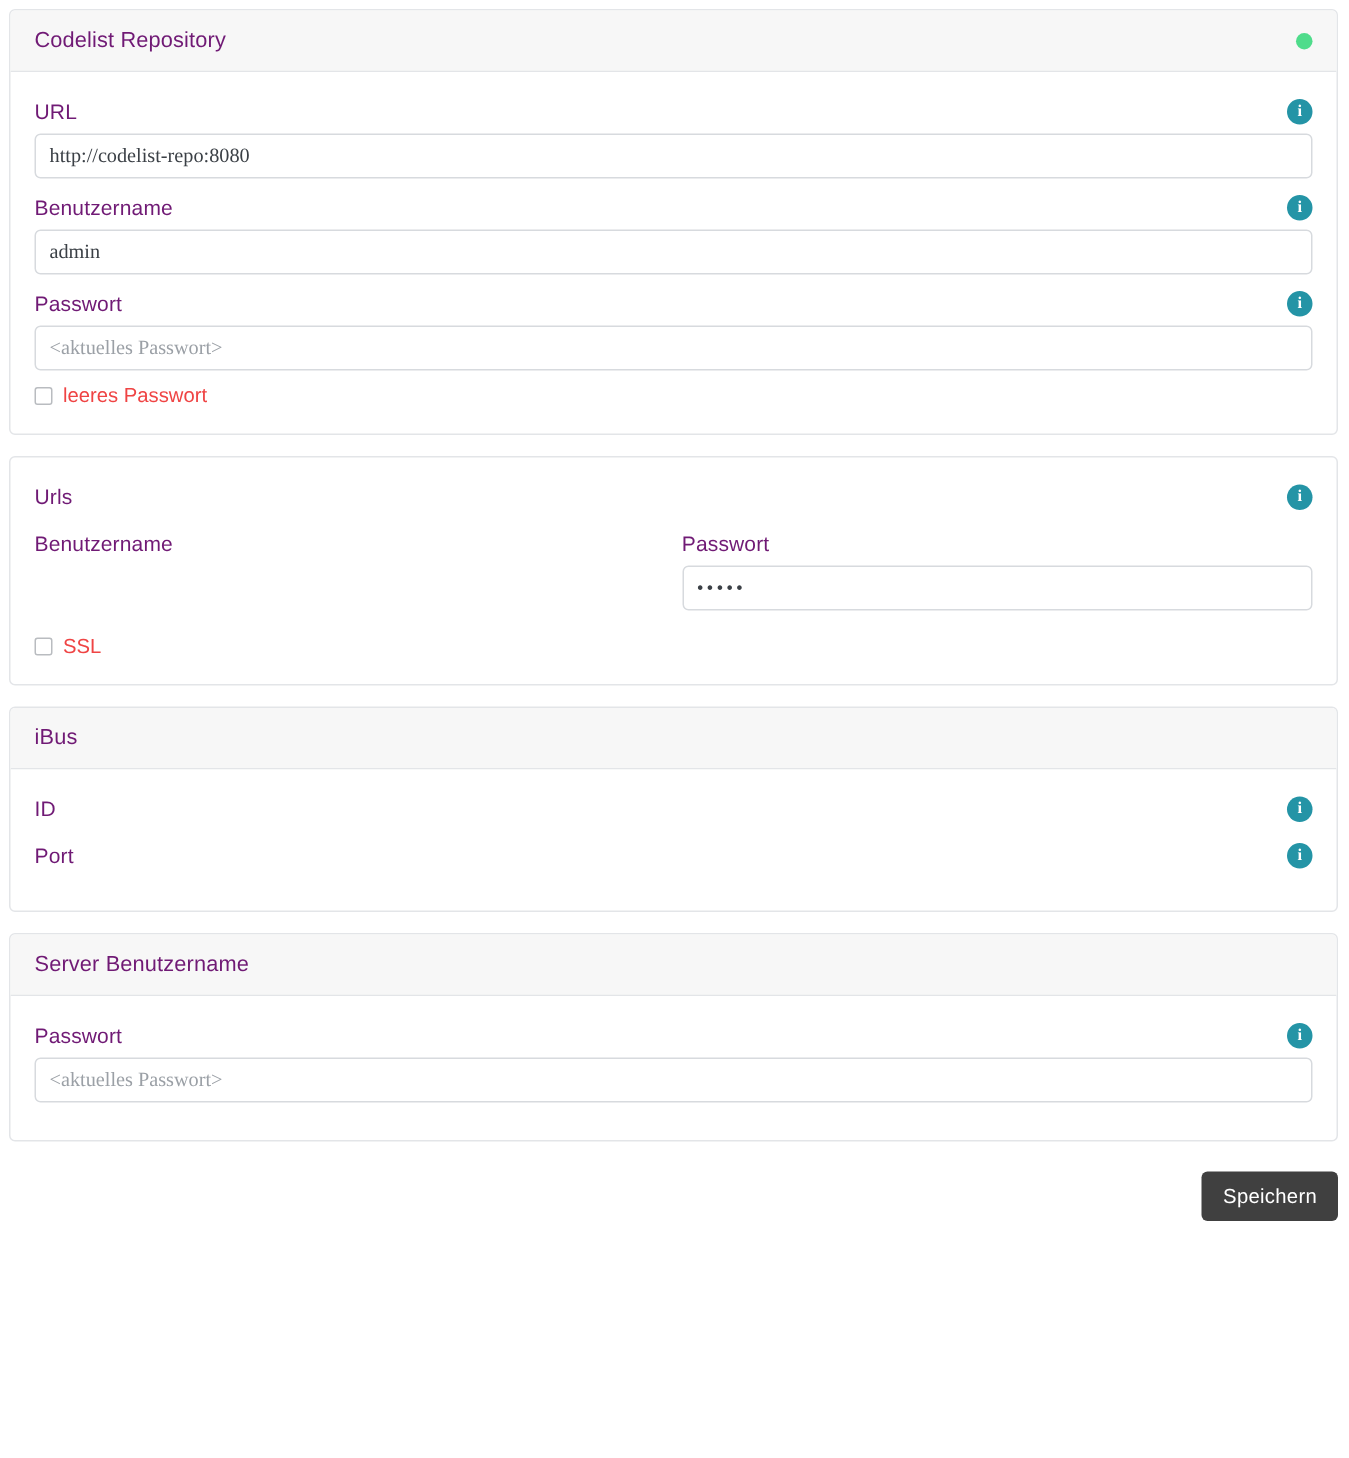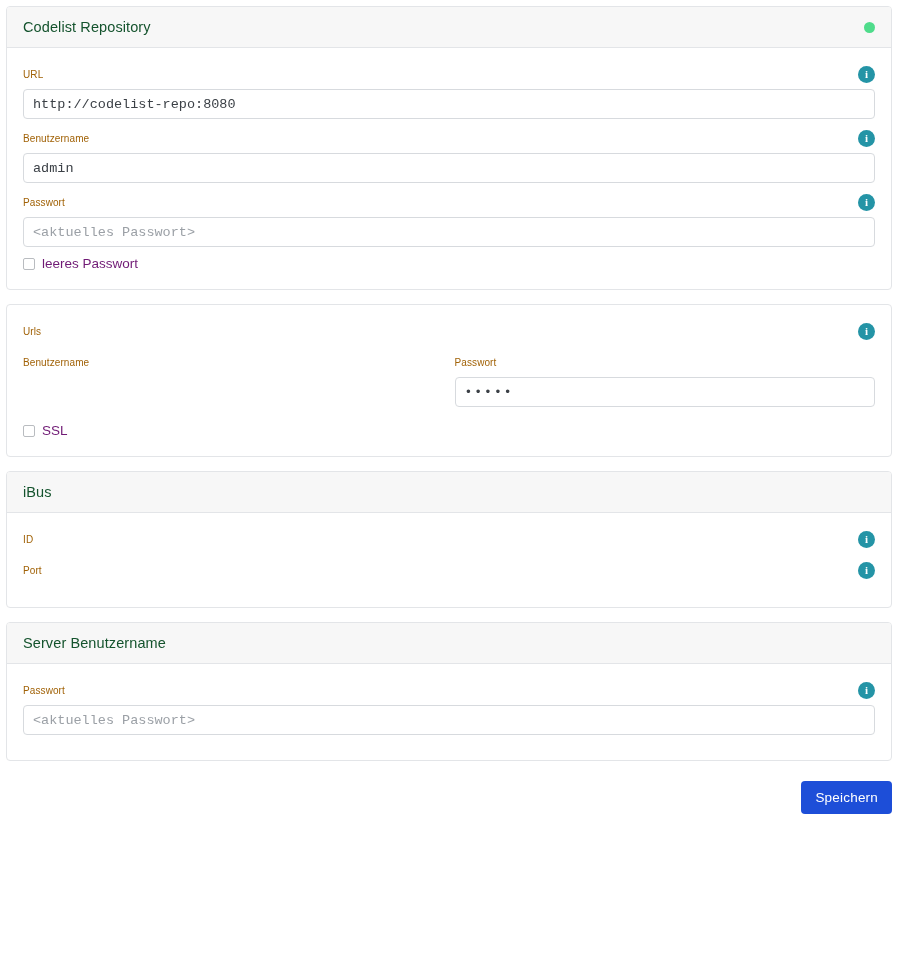--- a/index.html
+++ b/index.html
@@ -30,21 +30,21 @@
     background: #f7f7f7;
     border-bottom: 1px solid #e3e5e8;
     border-radius: 3px 3px 0 0;
     height: 41px;
     display: flex;
     align-items: center;
     padding: 0 16px;
   }
   .card-title {
     font-size: 14.5px;
-    color: #14532d;
+    color: #701a75;
     letter-spacing: .1px;
     flex: 1 1 auto;
   }
   .status-dot {
     width: 11px;
     height: 11px;
     border-radius: 50%;
     background: #4fdc8b;
     flex: 0 0 auto;
   }
@@ -55,22 +55,22 @@
   
   .field { margin-bottom: 7px; }
   .field-head {
     display: flex;
     align-items: center;
     justify-content: space-between;
     height: 24px;
     margin-bottom: 3px;
   }
   .field-label {
-    font-size: 10px;
-    color: #a16207;
+    font-size: 14px;
+    color: #701a75;
     letter-spacing: .1px;
   }
   .info-icon {
     width: 17px;
     height: 17px;
     border-radius: 50%;
     background: #2494a6;
     color: #ffffff;
     font-size: 11px;
     font-weight: bold;
@@ -84,21 +84,21 @@
   .text-input {
     display: block;
     width: 100%;
     height: 30px;
     border: 1px solid #d7dade;
     border-radius: 4px;
     background: #ffffff;
     padding: 0 9px;
     font-size: 13.5px;
     color: #3b4046;
-    font-family: Liberation Mono, monospace;
+    font-family: Liberation Serif, serif;
     outline: none;
   }
   .text-input::placeholder {
     color: #9ba0a6;
   }
   .text-input.pw {
     letter-spacing: 2px;
     font-size: 13px;
   }
 
@@ -120,32 +120,32 @@
     height: 12px;
     border: 1px solid #b9bcc0;
     border-radius: 2px;
     background: #fff;
     flex: 0 0 auto;
     margin-right: 7px;
     cursor: pointer;
   }
   .check-label {
     font-size: 13.5px;
-    color: #701a75;
+    color: #ef4444;
     cursor: pointer;
   }
 
   
   .footer {
     display: flex;
     justify-content: flex-end;
     padding: 6px 0 0 0;
   }
   .btn-primary {
-    background: #1d4ed8;
+    background: #404040;
     color: #ffffff;
     border: none;
     border-radius: 4px;
     font-size: 13.5px;
     font-family: "Liberation Sans", sans-serif;
     padding: 9px 14px;
     cursor: pointer;
     letter-spacing: .2px;
   }
 </style>

